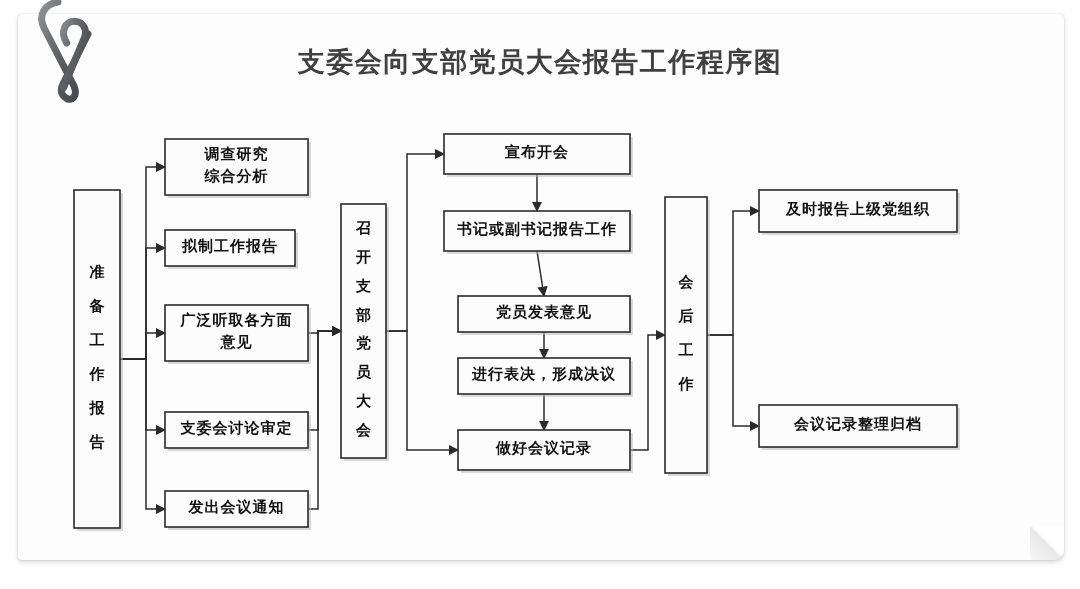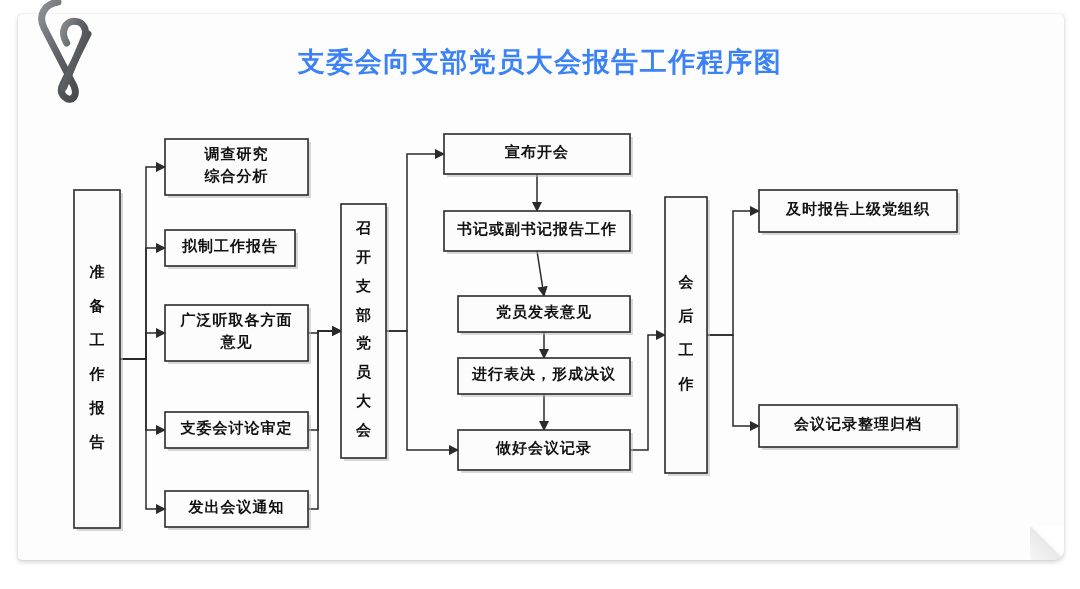--- a/index.html
+++ b/index.html
@@ -47,21 +47,21 @@
   }
   #title {
     position: absolute;
     left: 0;
     top: 44px;
     width: 1080px;
     text-align: center;
     font-size: 27px;
     font-weight: bold;
     letter-spacing: 1.5px;
-    color: #3b82f6;
+    color: #404040;
     font-family: "Liberation Sans", "DejaVu Sans", sans-serif;
     z-index: 4;
   }
   #chart {
     position: absolute;
     left: 0;
     top: 0;
     width: 1080px;
     height: 589px;
     z-index: 3;

